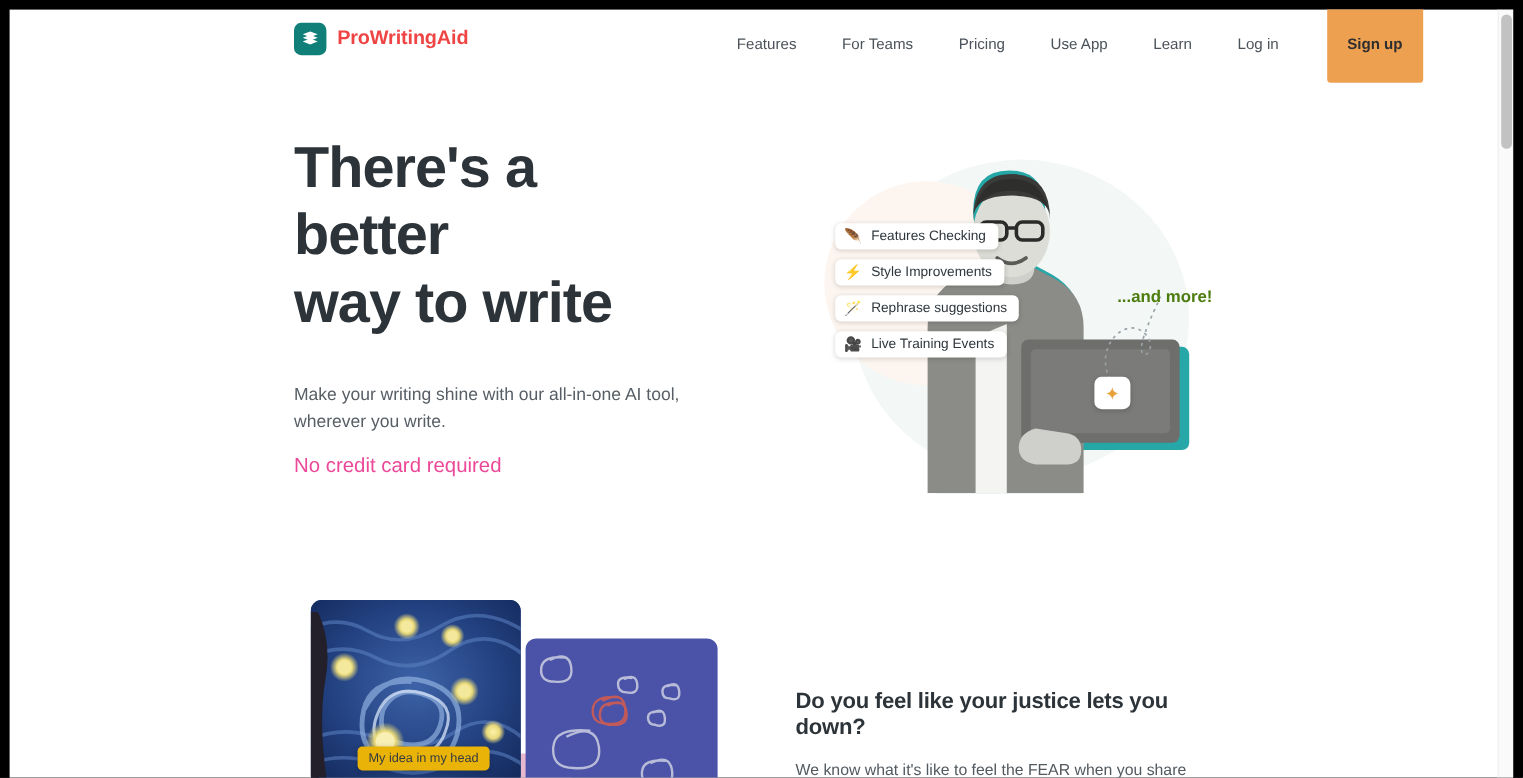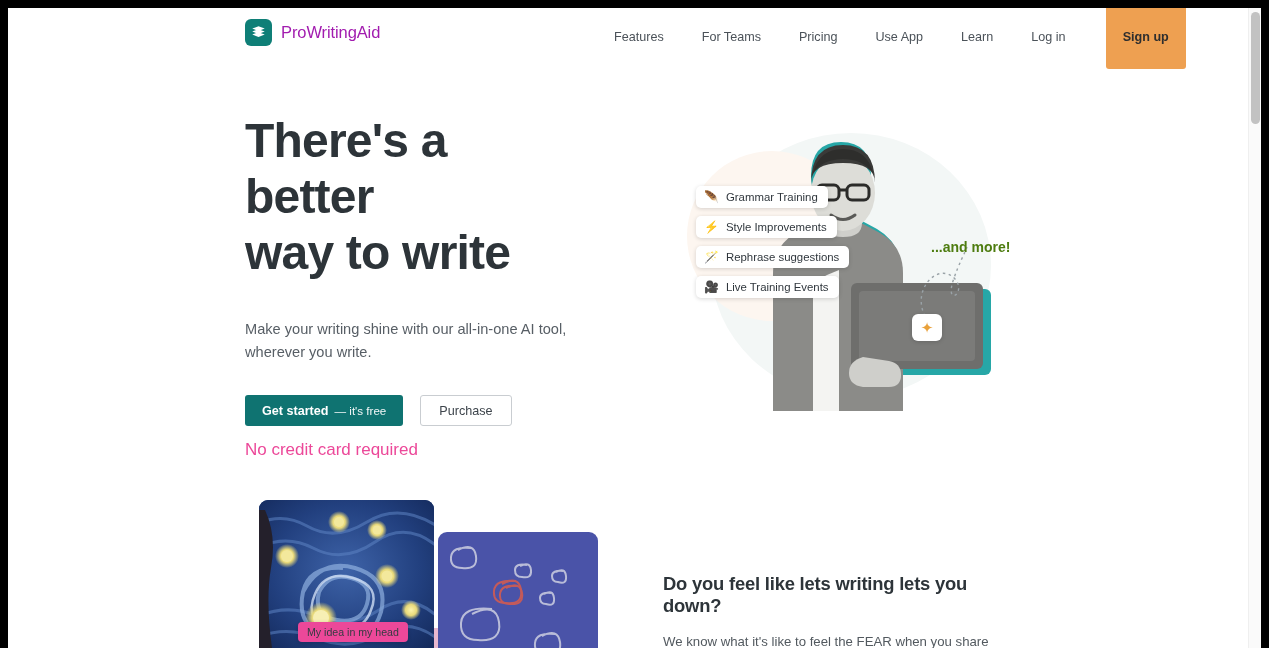--- a/index.html
+++ b/index.html
@@ -79,22 +79,22 @@
   .brand-mark {
     width: 27px; height: 27px;
     border-radius: 6px;
     background: #0f7f77;
     display: flex;
     align-items: center;
     justify-content: center;
   }
   .brand-name {
     font-size: 16.5px;
-    font-weight: normal;
-    color: #a21caf;
+    font-weight: bold;
+    color: #ef4444;
     letter-spacing: -0.1px;
   }
 
   .main-nav {
     position: absolute;
     left: 598px; top: 0;
     height: 58px;
     display: flex;
     align-items: center;
     gap: 12px;
@@ -282,21 +282,21 @@
   .card-pink {
     position: absolute;
     left: 105px; top: 128px;
     width: 120px; height: 60px;
     border-radius: 60px;
     background: #e8b8cf;
   }
   .idea-label {
     position: absolute;
     left: 45px; top: 122px;
-    background: #ec4899;
+    background: #eab308;
     border-radius: 4px;
     box-shadow: 0 1px 4px rgba(0,0,0,.18);
     padding: 4px 9px;
     font-size: 10.6px;
     color: #343b41;
     white-space: nowrap;
     z-index: 5;
   }
 
   .lower-text {
@@ -353,27 +353,20 @@
 
       <section class="hero">
 
         <div class="hero-text">
           <h1 class="hero-title">
             <span>There's a better</span><br>
             <span>way to write</span>
           </h1>
           <p class="hero-sub">Make your writing shine with our all-in-one AI tool, wherever you write.</p>
 
-          <div class="hero-actions">
-            <button class="btn-primary">
-              <span class="lead">Get started</span>
-              <span class="sub">— it's free</span>
-            </button>
-            <button class="btn-secondary">Purchase</button>
-          </div>
 
           <p class="hero-note">No credit card required</p>
         </div>
 
         <div class="hero-art">
           <div class="art-blob"></div>
           <div class="art-blob-warm"></div>
 
           <svg class="art-photo" viewBox="0 0 365 300">
 
@@ -403,21 +396,21 @@
           <svg width="365" height="300" style="position:absolute;left:0;top:0;">
             <path d="M262 205 C 248 178, 276 150, 292 168 C 304 182, 282 196, 290 170 C 296 152, 302 142, 304 136" fill="none" stroke="#9aa3a8" stroke-width="1.4" stroke-dasharray="2.5 3.5"></path>
           </svg>
 
           <div class="and-more">...and more!</div>
 
           <div class="sparkle-chip">✦</div>
 
           <div class="pill" style="top:75px;">
             <span class="glyph">🪶</span>
-            <span>Grammar Training</span>
+            <span>Features Checking</span>
           </div>
           <div class="pill" style="top:105px;">
             <span class="glyph">⚡</span>
             <span>Style Improvements</span>
           </div>
           <div class="pill" style="top:135px;">
             <span class="glyph">🪄</span>
             <span>Rephrase suggestions</span>
           </div>
           <div class="pill" style="top:165px;">
@@ -488,21 +481,21 @@
               <circle cx="152" cy="110" r="10" fill="url(#star)"></circle>
               <path d="M-2 18 q14 30 8 62 q-5 30 2 77 l-22 0 l0 -142 Z" fill="#1d1a22"></path>
               <path d="M6 10 q12 26 6 58 q-6 34 2 87 l-16 0 q-8 -70 -2 -145 Z" fill="#24202b"></path>
             </svg>
           </div>
 
           <div class="idea-label">My idea in my head</div>
         </div>
 
         <div class="lower-text">
-          <h2 class="lower-heading">Do you feel like lets writing lets you down?</h2>
+          <h2 class="lower-heading">Do you feel like your justice lets you down?</h2>
           <p class="lower-body">We know what it's like to feel the FEAR when you share something you've written. It's frustrating when you can't get your writing to do your ideas justice.</p>
         </div>
 
       </section>
 
     </div>
 
     <div id="scrollbar-track">
       <div id="scrollbar-up-arrow">▲</div>
       <div id="scrollbar-thumb"></div>

